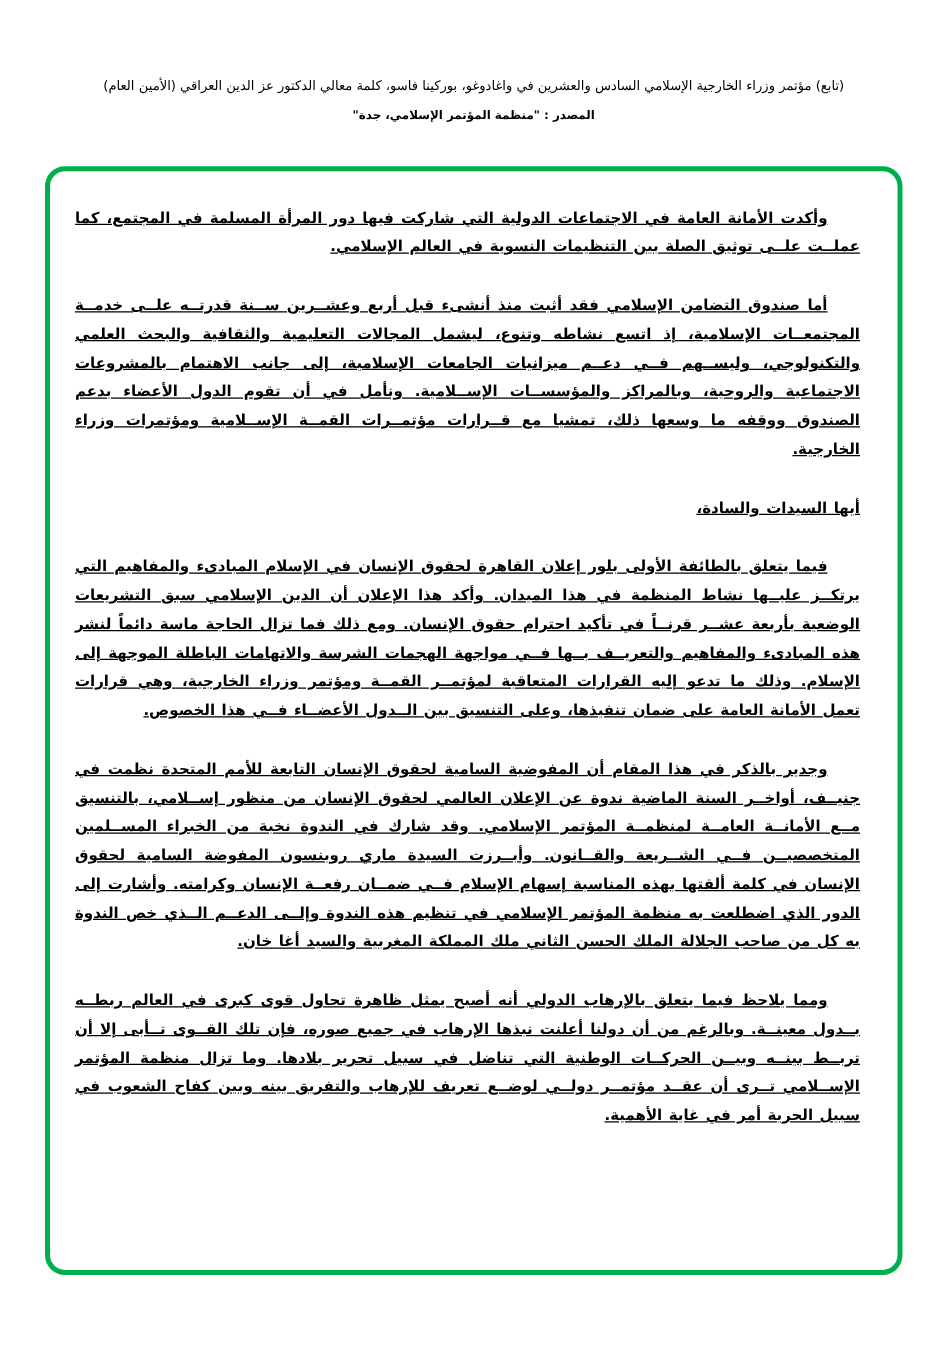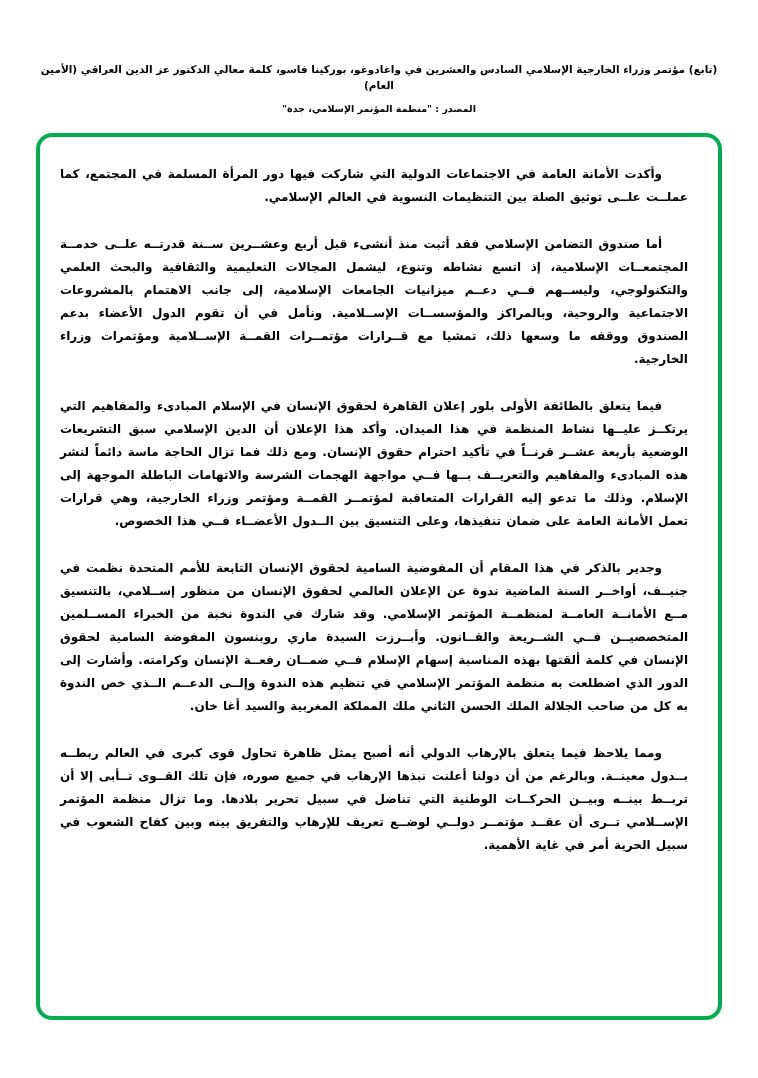--- a/index.html
+++ b/index.html
@@ -19,41 +19,42 @@
   .header {
     position: absolute;
     top: 62px;
     left: 40px;
     right: 40px;
     direction: rtl;
     text-align: center;
   }
   .header-title {
     font-size: 10.5px;
-    font-weight: bold;
+    font-weight: normal;
     line-height: 1.5;
   }
   .header-source {
     margin-top: 9px;
     font-size: 9.5px;
     font-weight: bold;
   }
   .green-box {
     position: absolute;
     left: 36px;
     right: 36px;
     top: 133px;
     bottom: 58px;
     border: 4px solid #00AE4D;
     border-radius: 16px;
     box-sizing: border-box;
     padding: 26px 30px 20px 20px;
     direction: rtl;
     text-align: justify;
     overflow: hidden;
+    text-decoration: underline;
   }
   .green-box p {
     margin: 0 0 24px 0;
     font-size: 12px;
     font-weight: bold;
     line-height: 23px;
     text-indent: 26px;
     word-spacing: 1px;
   }
   .green-box p.salutation {
@@ -76,19 +77,20 @@
 <div class="page">
 
   <div class="header">
     <div class="header-title">(تابع) مؤتمر وزراء الخارجية الإسلامي السادس والعشرين في واغادوغو، بوركينا فاسو، كلمة معالي الدكتور عز الدين العراقي (الأمين العام)</div>
     <div class="header-source">المصدر :  "منظمة المؤتمر الإسلامي، جدة"</div>
   </div>
 
   <div class="green-box">
     <p>وأكدت الأمانة العامة في الاجتماعات الدولية التي شاركت فيها دور المرأة المسلمة في المجتمع، كما عملــت علــى توثيق الصلة بين التنظيمات النسوية في العالم الإسلامي.</p>
     <p>أما صندوق التضامن الإسلامي فقد أثبت منذ أنشىء قبل أربع وعشــرين ســنة قدرتــه علــى خدمــة المجتمعــات الإسلامية، إذ اتسع نشاطه وتنوع، ليشمل المجالات التعليمية والثقافية والبحث العلمي والتكنولوجي، وليســهم فــي دعــم ميزانيات الجامعات الإسلامية، إلى جانب الاهتمام بالمشروعات الاجتماعية والروحية، وبالمراكز والمؤسســات الإســلامية. ونأمل في أن تقوم الدول الأعضاء بدعم الصندوق ووقفه ما وسعها ذلك، تمشيا مع قــرارات مؤتمــرات القمــة الإســلامية ومؤتمرات وزراء الخارجية.</p>
+    <p class="salutation">أيها السيدات والسادة،</p>
     <p>فيما يتعلق بالطائفة الأولى بلور إعلان القاهرة لحقوق الإنسان في الإسلام المبادىء والمفاهيم التي يرتكــز عليــها نشاط المنظمة في هذا الميدان. وأكد هذا الإعلان أن الدين الإسلامي سبق التشريعات الوضعية بأربعة عشــر قرنــاً في تأكيد احترام حقوق الإنسان. ومع ذلك فما تزال الحاجة ماسة دائماً لنشر هذه المبادىء والمفاهيم والتعريــف بــها فــي مواجهة الهجمات الشرسة والاتهامات الباطلة الموجهة إلى الإسلام. وذلك ما تدعو إليه القرارات المتعاقبة لمؤتمــر القمــة ومؤتمر وزراء الخارجية، وهي قرارات تعمل الأمانة العامة على ضمان تنفيذها، وعلى التنسيق بين الــدول الأعضــاء فــي هذا الخصوص.</p>
     <p>وجدير بالذكر في هذا المقام أن المفوضية السامية لحقوق الإنسان التابعة للأمم المتحدة نظمت في جنيــف، أواخــر السنة الماضية ندوة عن الإعلان العالمي لحقوق الإنسان من منظور إســلامي، بالتنسيق مــع الأمانــة العامــة لمنظمــة المؤتمر الإسلامي. وقد شارك في الندوة نخبة من الخبراء المســلمين المتخصصيــن فــي الشــريعة والقــانون. وأبــرزت السيدة ماري روبنسون المفوضة السامية لحقوق الإنسان في كلمة ألقتها بهذه المناسبة إسهام الإسلام فــي ضمــان رفعــة الإنسان وكرامته. وأشارت إلى الدور الذي اضطلعت به منظمة المؤتمر الإسلامي في تنظيم هذه الندوة وإلــى الدعــم الــذي خص الندوة به كل من صاحب الجلالة الملك الحسن الثاني ملك المملكة المغربية والسيد أغا خان.</p>
     <p>ومما يلاحظ فيما يتعلق بالإرهاب الدولي أنه أصبح يمثل ظاهرة تحاول قوى كبرى في العالم ربطــه بــدول معينــة. وبالرغم من أن دولنا أعلنت نبذها الإرهاب في جميع صوره، فإن تلك القــوى تــأبى إلا أن تربــط بينــه وبيــن الحركــات الوطنية التي تناضل في سبيل تحرير بلادها. وما تزال منظمة المؤتمر الإســلامي تــرى أن عقــد مؤتمــر دولــي لوضــع تعريف للإرهاب والتفريق بينه وبين كفاح الشعوب في سبيل الحرية أمر في غاية الأهمية.</p>
   </div>
 
 
 </div>
 
 </body></html>

